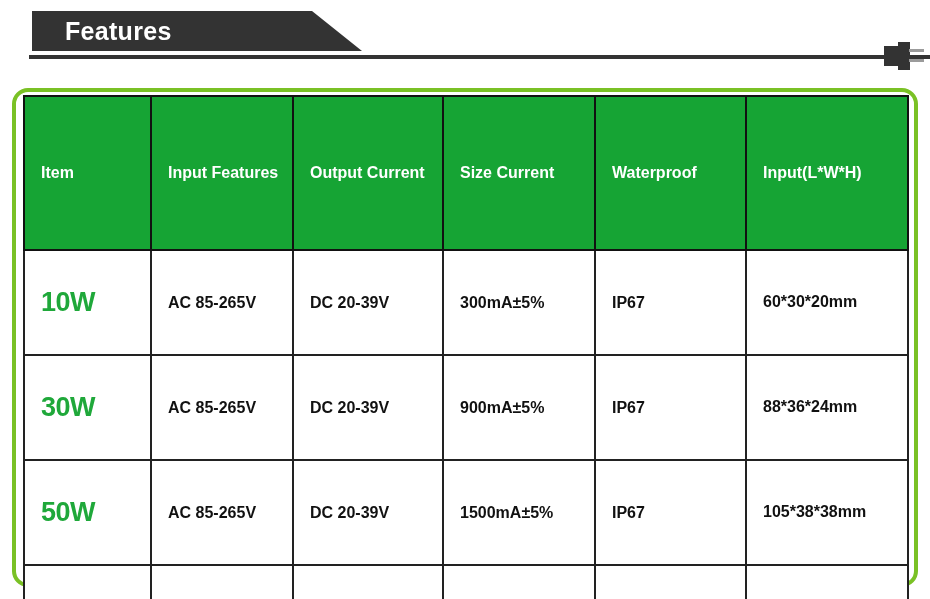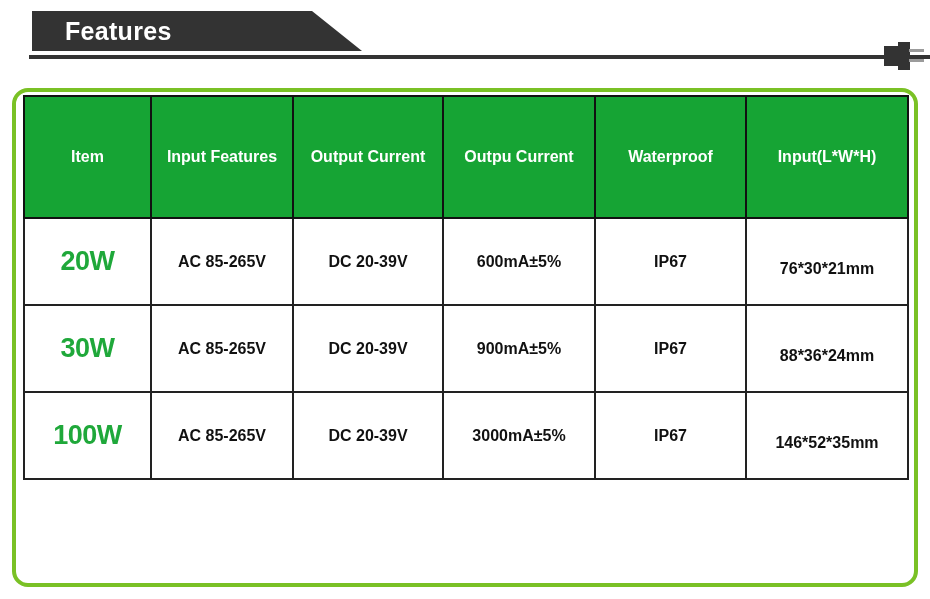--- a/index.html
+++ b/index.html
@@ -105,23 +105,23 @@
     position: absolute;
     left: 23px;
     top: 95px;
     width: 884px;
     border-collapse: collapse;
     table-layout: fixed;
   }
   #spec-table th,
   #spec-table td {
     border: 2px solid #222222;
-    text-align: center;
+    text-align: left;
     vertical-align: middle;
-    padding: 0;
+    padding: 16px;
   }
   #spec-table thead th {
     background: #16a434;
     color: #ffffff;
     font-size: 16px;
     font-weight: bold;
     height: 120px;
     border-color: #111111;
     white-space: nowrap;
   }
@@ -176,41 +176,49 @@
     <col class="c-output">
     <col class="c-current">
     <col class="c-water">
     <col class="c-size">
   </colgroup>
   <thead>
     <tr>
       <th>Item</th>
       <th>Input Features</th>
       <th>Output Current</th>
-      <th>Outpu Current</th>
+      <th>Size Current</th>
       <th>Waterproof</th>
       <th>Input(L*W*H)</th>
     </tr>
   </thead>
   <tbody>
     <tr>
-      <td class="item-cell">20W</td>
-      <td>AC 85-265V</td>
-      <td>DC 20-39V</td>
-      <td>600mA±5%</td>
-      <td>IP67</td>
-      <td class="size-cell">76*30*21mm</td>
+      <td class="item-cell">10W</td>
+      <td>AC 85-265V</td>
+      <td>DC 20-39V</td>
+      <td>300mA±5%</td>
+      <td>IP67</td>
+      <td class="size-cell">60*30*20mm</td>
     </tr>
     <tr>
       <td class="item-cell">30W</td>
       <td>AC 85-265V</td>
       <td>DC 20-39V</td>
       <td>900mA±5%</td>
       <td>IP67</td>
       <td class="size-cell">88*36*24mm</td>
+    </tr>
+    <tr>
+      <td class="item-cell">50W</td>
+      <td>AC 85-265V</td>
+      <td>DC 20-39V</td>
+      <td>1500mA±5%</td>
+      <td>IP67</td>
+      <td class="size-cell">105*38*38mm</td>
     </tr>
     <tr>
       <td class="item-cell">100W</td>
       <td>AC 85-265V</td>
       <td>DC 20-39V</td>
       <td>3000mA±5%</td>
       <td>IP67</td>
       <td class="size-cell">146*52*35mm</td>
     </tr>
   </tbody>

